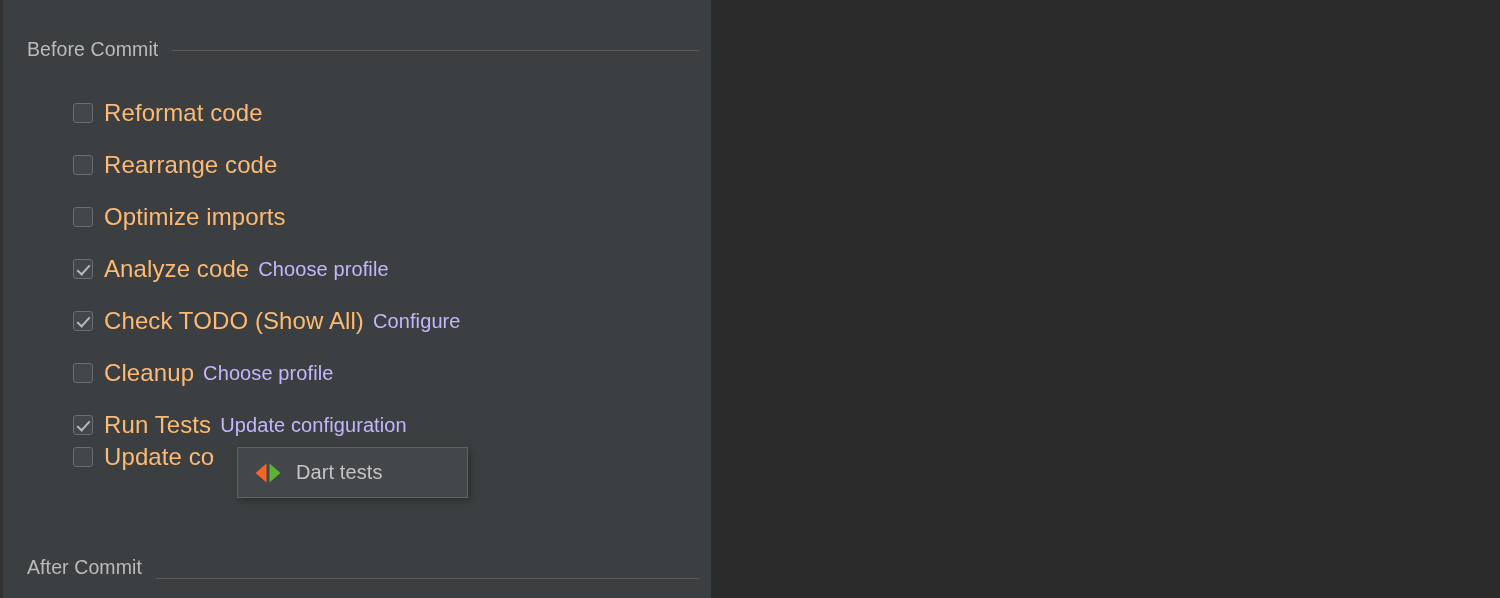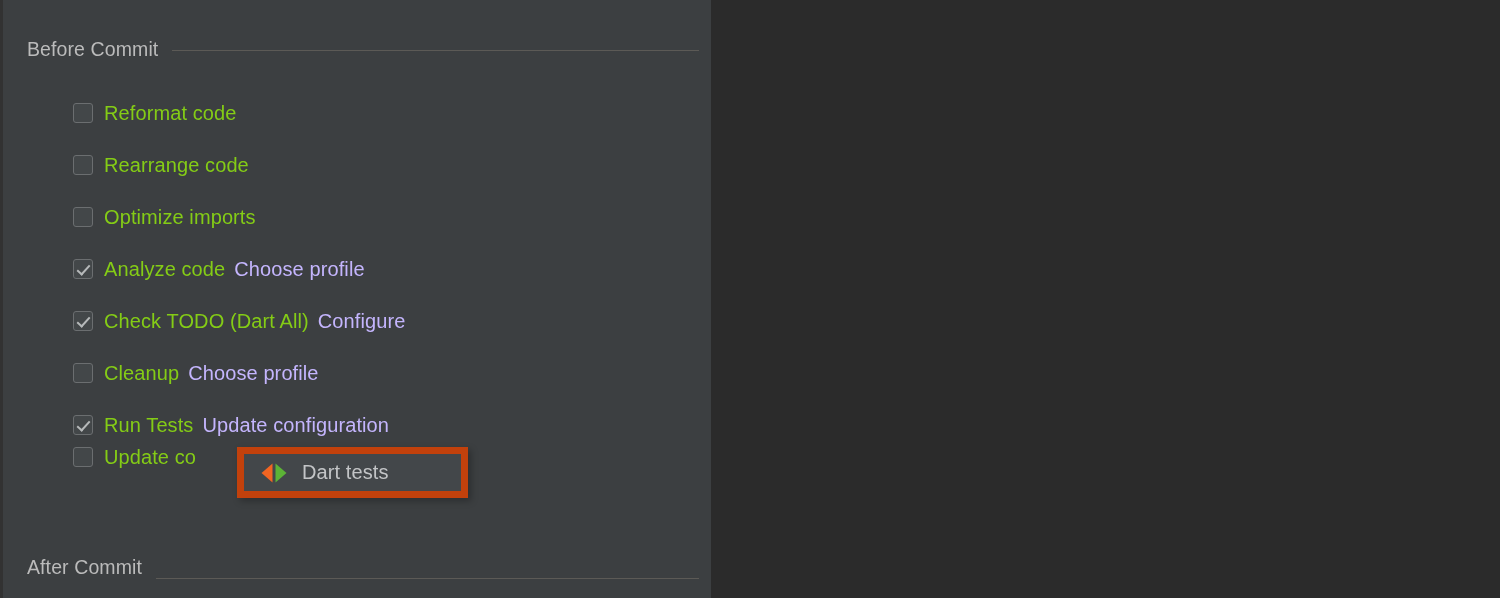--- a/index.html
+++ b/index.html
@@ -99,41 +99,41 @@
     left: 6px;
     top: 2px;
     width: 5px;
     height: 11px;
     border: solid #b6b9ba;
     border-width: 0 2.4px 2.4px 0;
     transform: rotate(42deg);
   }
 
   .option-label {
-    font-size: 20px;
-    color: #84cc16;
+    font-size: 24px;
+    color: #fdba74;
     letter-spacing: 0.1px;
   }
   .option-link {
     font-size: 20px;
     color: #c4b5fd;
     letter-spacing: 0.1px;
     margin-left: 9px;
     cursor: pointer;
   }
 
   
   #config-popup {
     position: absolute;
     left: 237px;
     top: 447px;
     width: 231px;
     height: 51px;
     background: #43474a;
-    border: 7px solid #c2410c;
+    border: 1px solid #c2410c;
     box-sizing: border-box;
     box-shadow: 3px 3px 7px rgba(0,0,0,0.28);
     z-index: 20;
   }
   .popup-item {
     display: flex;
     align-items: center;
     height: 100%;
     padding-left: 17px;
     box-sizing: border-box;
@@ -181,21 +181,21 @@
     </div>
 
     <div class="option-row" style="top:256px">
       <span class="cb checked"></span>
       <span class="option-label">Analyze code</span>
       <span class="option-link">Choose profile</span>
     </div>
 
     <div class="option-row" style="top:308px">
       <span class="cb checked"></span>
-      <span class="option-label">Check TODO (Dart All)</span>
+      <span class="option-label">Check TODO (Show All)</span>
       <span class="option-link">Configure</span>
     </div>
 
     <div class="option-row" style="top:360px">
       <span class="cb"></span>
       <span class="option-label">Cleanup</span>
       <span class="option-link">Choose profile</span>
     </div>
 
     <div class="option-row" style="top:412px">

